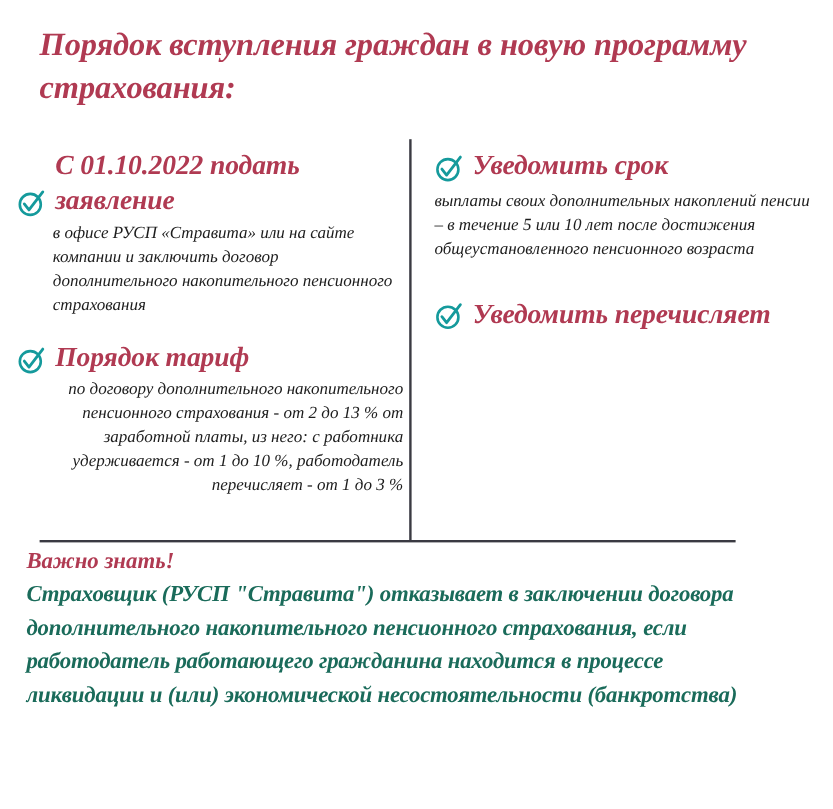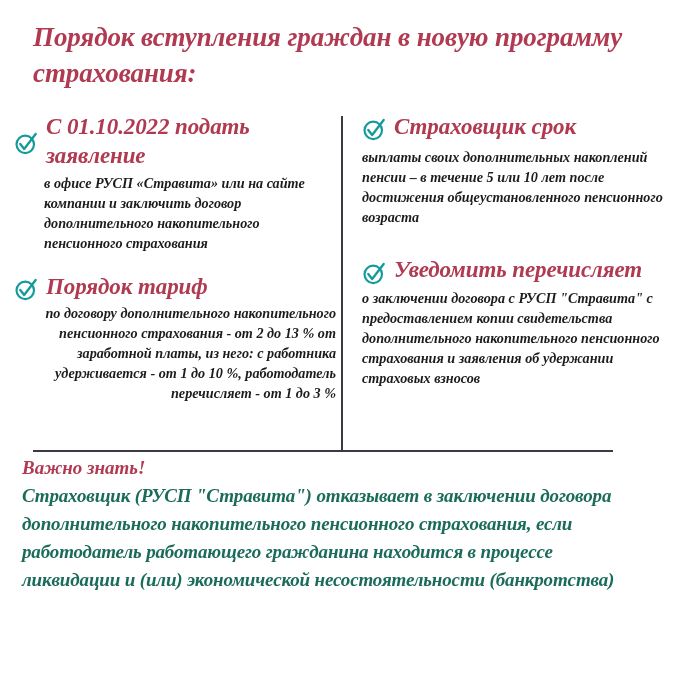--- a/index.html
+++ b/index.html
@@ -68,43 +68,44 @@
     background: #3a3a42;
   }
 
   
   .item {
     position: relative;
     margin-bottom: 10px;
   }
   .item-head {
     display: flex;
-    align-items: center;
+    align-items: flex-end;
     gap: 7px;
+    margin-top: 11px;
   }
   .check-icon {
     flex: 0 0 auto;
     width: 25px;
     height: 25px;
     margin-top: 5px;
     display: block;
   }
   .item-title {
     color: #b03a52;
     font-size: 23px;
     font-style: italic;
     font-weight: bold;
     line-height: 1.28;
     letter-spacing: -0.1px;
   }
   .item-body {
     color: #1c1c1c;
     font-size: 14.2px;
     font-style: italic;
-    font-weight: bold;
+    font-weight: normal;
     line-height: 1.42;
     margin-top: 3px;
   }
   .col-left .item-body { margin-left: 30px; }
   .col-right .item-body { margin-left: 0px; }
 
   .col-right .item-title { line-height: 1.24; }
 
   
   #item-submit-application .item-body { margin-top: 2px; }
@@ -178,34 +179,33 @@
   </div>
 
   <div class="col-right">
 
     <div class="item" id="item-determine-term">
       <div class="item-head">
         <svg class="check-icon" viewBox="0 0 30 30">
           <circle cx="13.5" cy="16" r="10.5" fill="none" stroke="#159a9c" stroke-width="2.6"></circle>
           <path d="M7.5 15.5 L12.2 21.5 L26 3.5" fill="none" stroke="#159a9c" stroke-width="2.8" stroke-linecap="round" stroke-linejoin="round"></path>
         </svg>
-        <div class="item-title">Страховщик срок</div>
+        <div class="item-title">Уведомить срок</div>
       </div>
       <div class="item-body">выплаты своих дополнительных накоплений пенсии – в течение 5 или 10 лет после достижения общеустановленного пенсионного возраста</div>
     </div>
 
     <div class="item" id="item-notify-employer">
       <div class="item-head">
         <svg class="check-icon" viewBox="0 0 30 30">
           <circle cx="13.5" cy="16" r="10.5" fill="none" stroke="#159a9c" stroke-width="2.6"></circle>
           <path d="M7.5 15.5 L12.2 21.5 L26 3.5" fill="none" stroke="#159a9c" stroke-width="2.8" stroke-linecap="round" stroke-linejoin="round"></path>
         </svg>
         <div class="item-title">Уведомить перечисляет</div>
       </div>
-      <div class="item-body">о заключении договора с РУСП "Стравита" с предоставлением копии свидетельства дополнительного накопительного пенсионного страхования и заявления об удержании страховых взносов</div>
     </div>
 
   </div>
 
   <div class="important">
     <div class="important-title">Важно знать!</div>
     <div class="important-text">Страховщик (РУСП "Стравита") отказывает в заключении договора дополнительного накопительного пенсионного страхования, если работодатель работающего гражданина находится в процессе ликвидации и (или) экономической несостоятельности (банкротства)</div>
   </div>
 
 </div>

